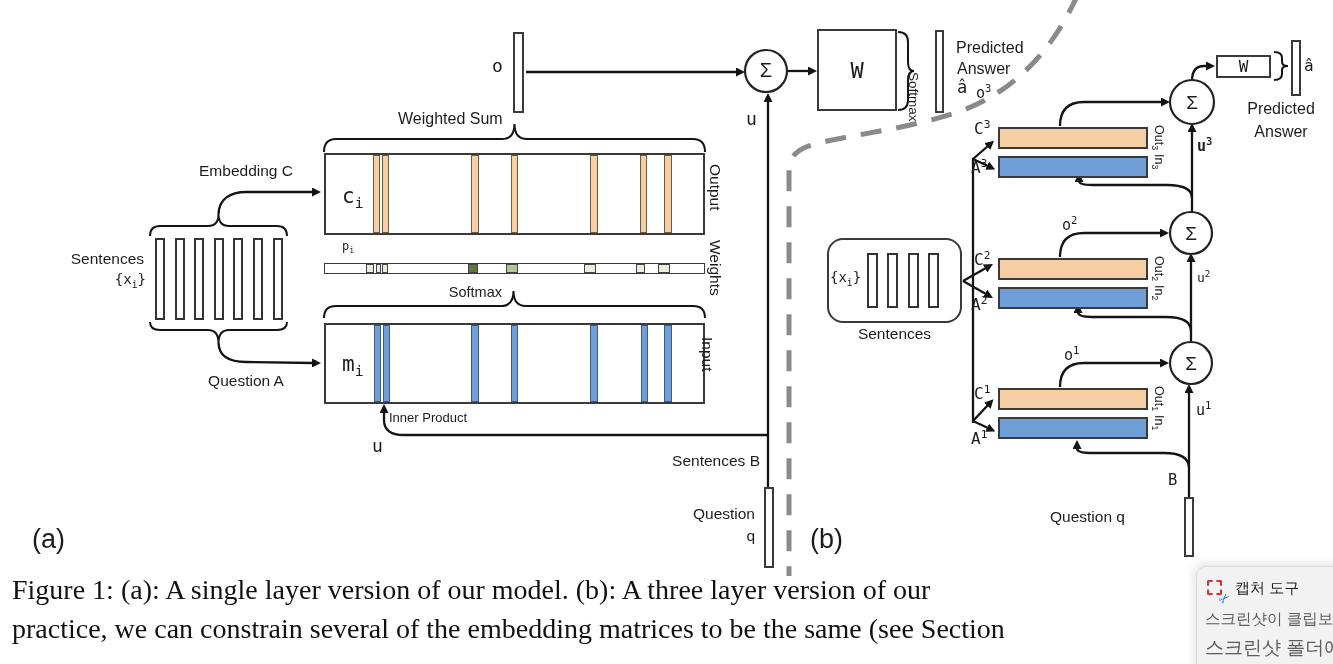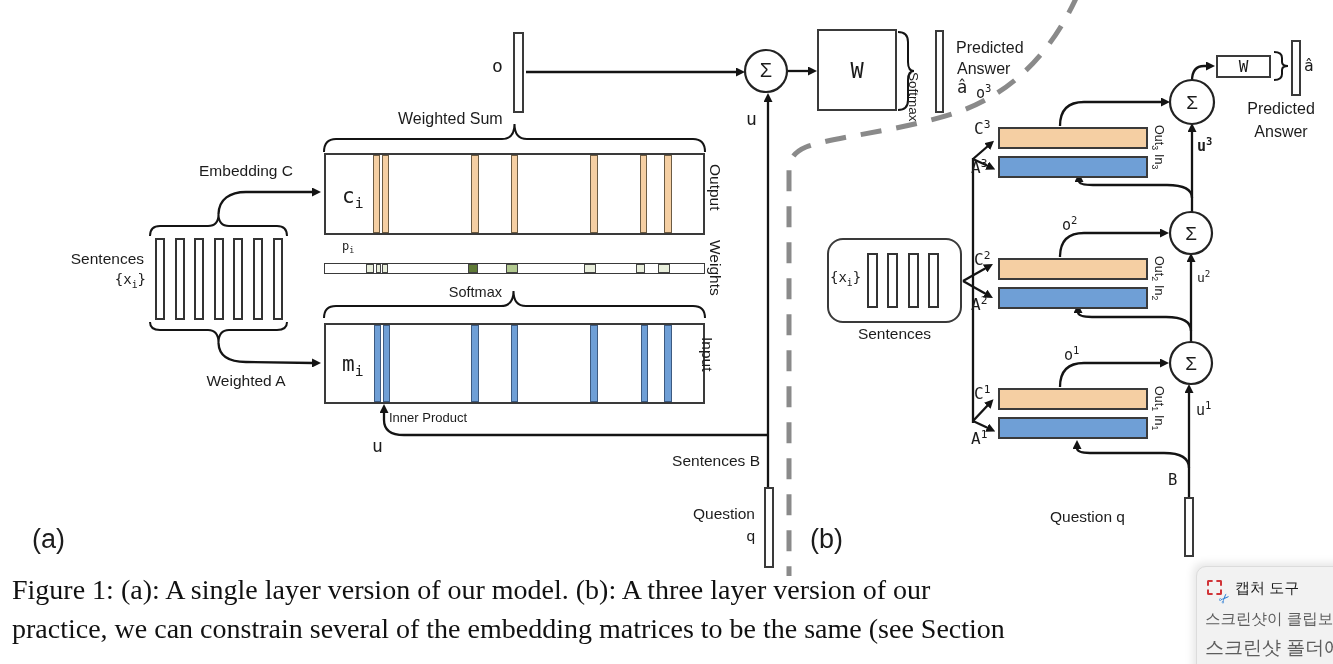--- a/index.html
+++ b/index.html
@@ -114,21 +114,21 @@
       <span class="sbar" style="left: 0px; width: 10px;"></span>
       <span class="sbar" style="left: 20px; width: 10px;"></span>
       <span class="sbar" style="left: 39px; width: 10px;"></span>
       <span class="sbar" style="left: 59px; width: 10px;"></span>
       <span class="sbar" style="left: 78px; width: 10px;"></span>
       <span class="sbar" style="left: 98px; width: 10px;"></span>
       <span class="sbar" style="left: 118px; width: 10px;"></span>
     </div>
 
   <span class="lbl" style="left:166px;top:162px;width:160px;text-align:center;">Embedding C</span>
-  <span class="lbl" style="left:166px;top:372px;width:160px;text-align:center;">Weighted A</span>
+  <span class="lbl" style="left:166px;top:372px;width:160px;text-align:center;">Question A</span>
 
   <div class="box" style="left:324px;top:153px;width:381px;height:82px;">
       <span class="stripe so" style="left: 47px; width: 7px;"></span>
       <span class="stripe so" style="left: 56px; width: 7px;"></span>
       <span class="stripe so" style="left: 145px; width: 8px;"></span>
       <span class="stripe so" style="left: 185px; width: 7px;"></span>
       <span class="stripe so" style="left: 264px; width: 8px;"></span>
       <span class="stripe so" style="left: 314px; width: 7px;"></span>
       <span class="stripe so" style="left: 338px; width: 8px;"></span>
     </div>

